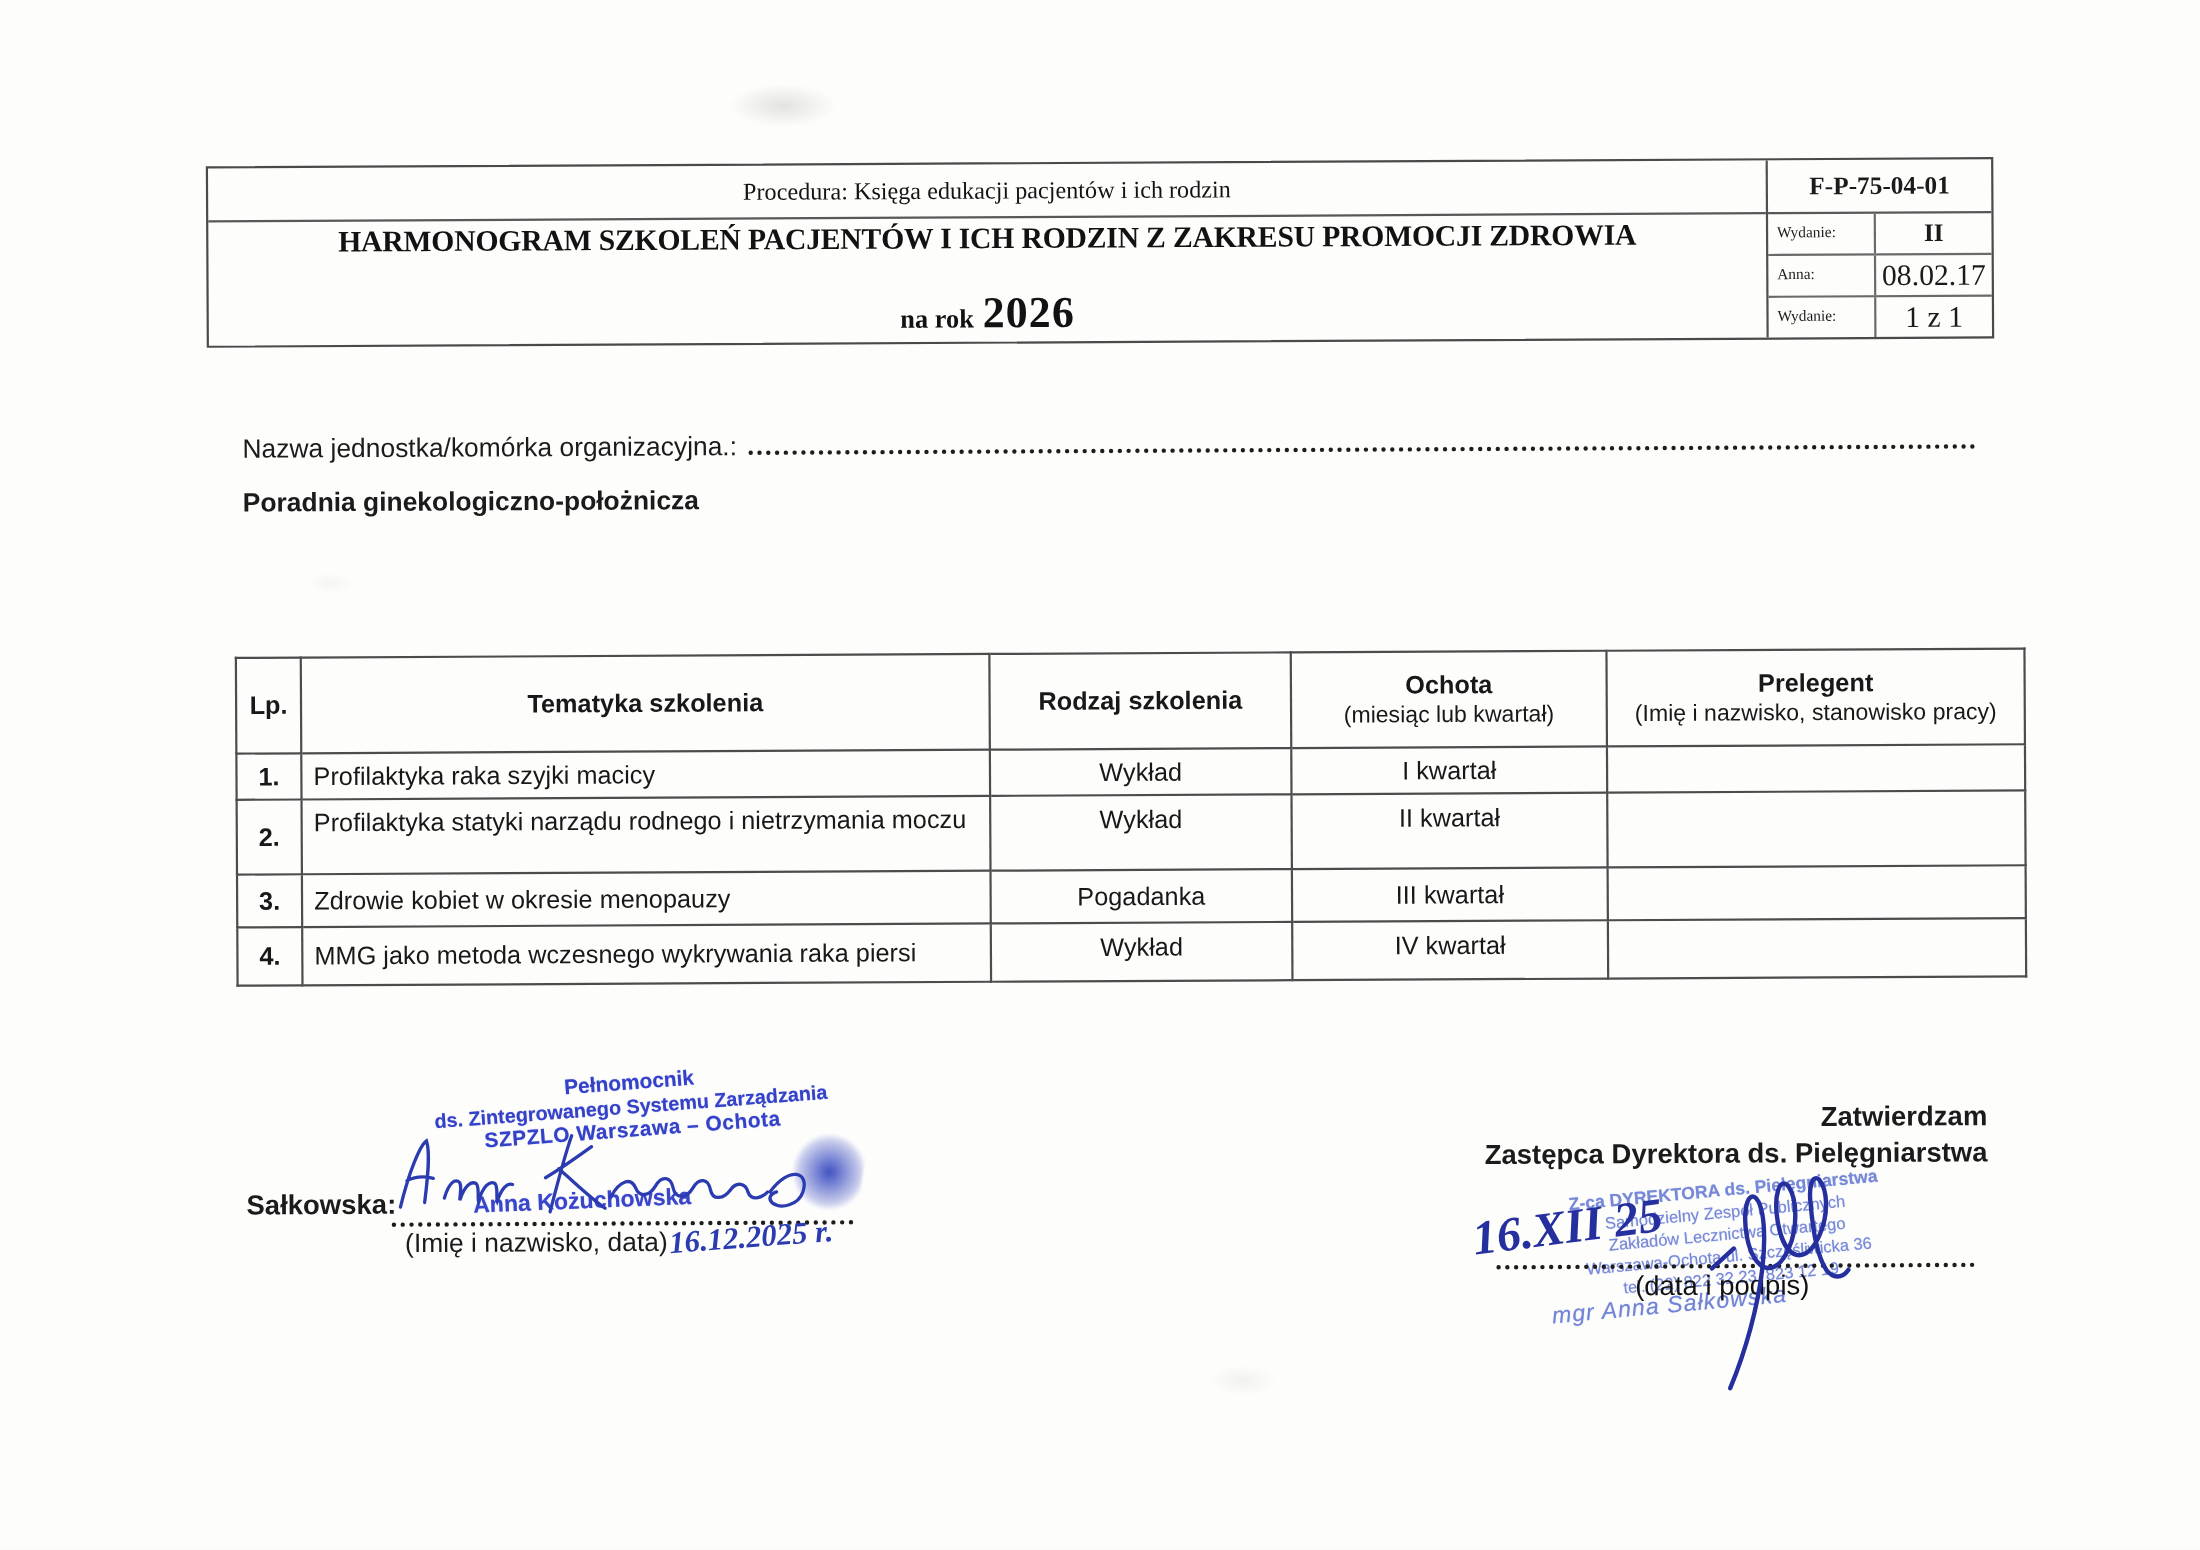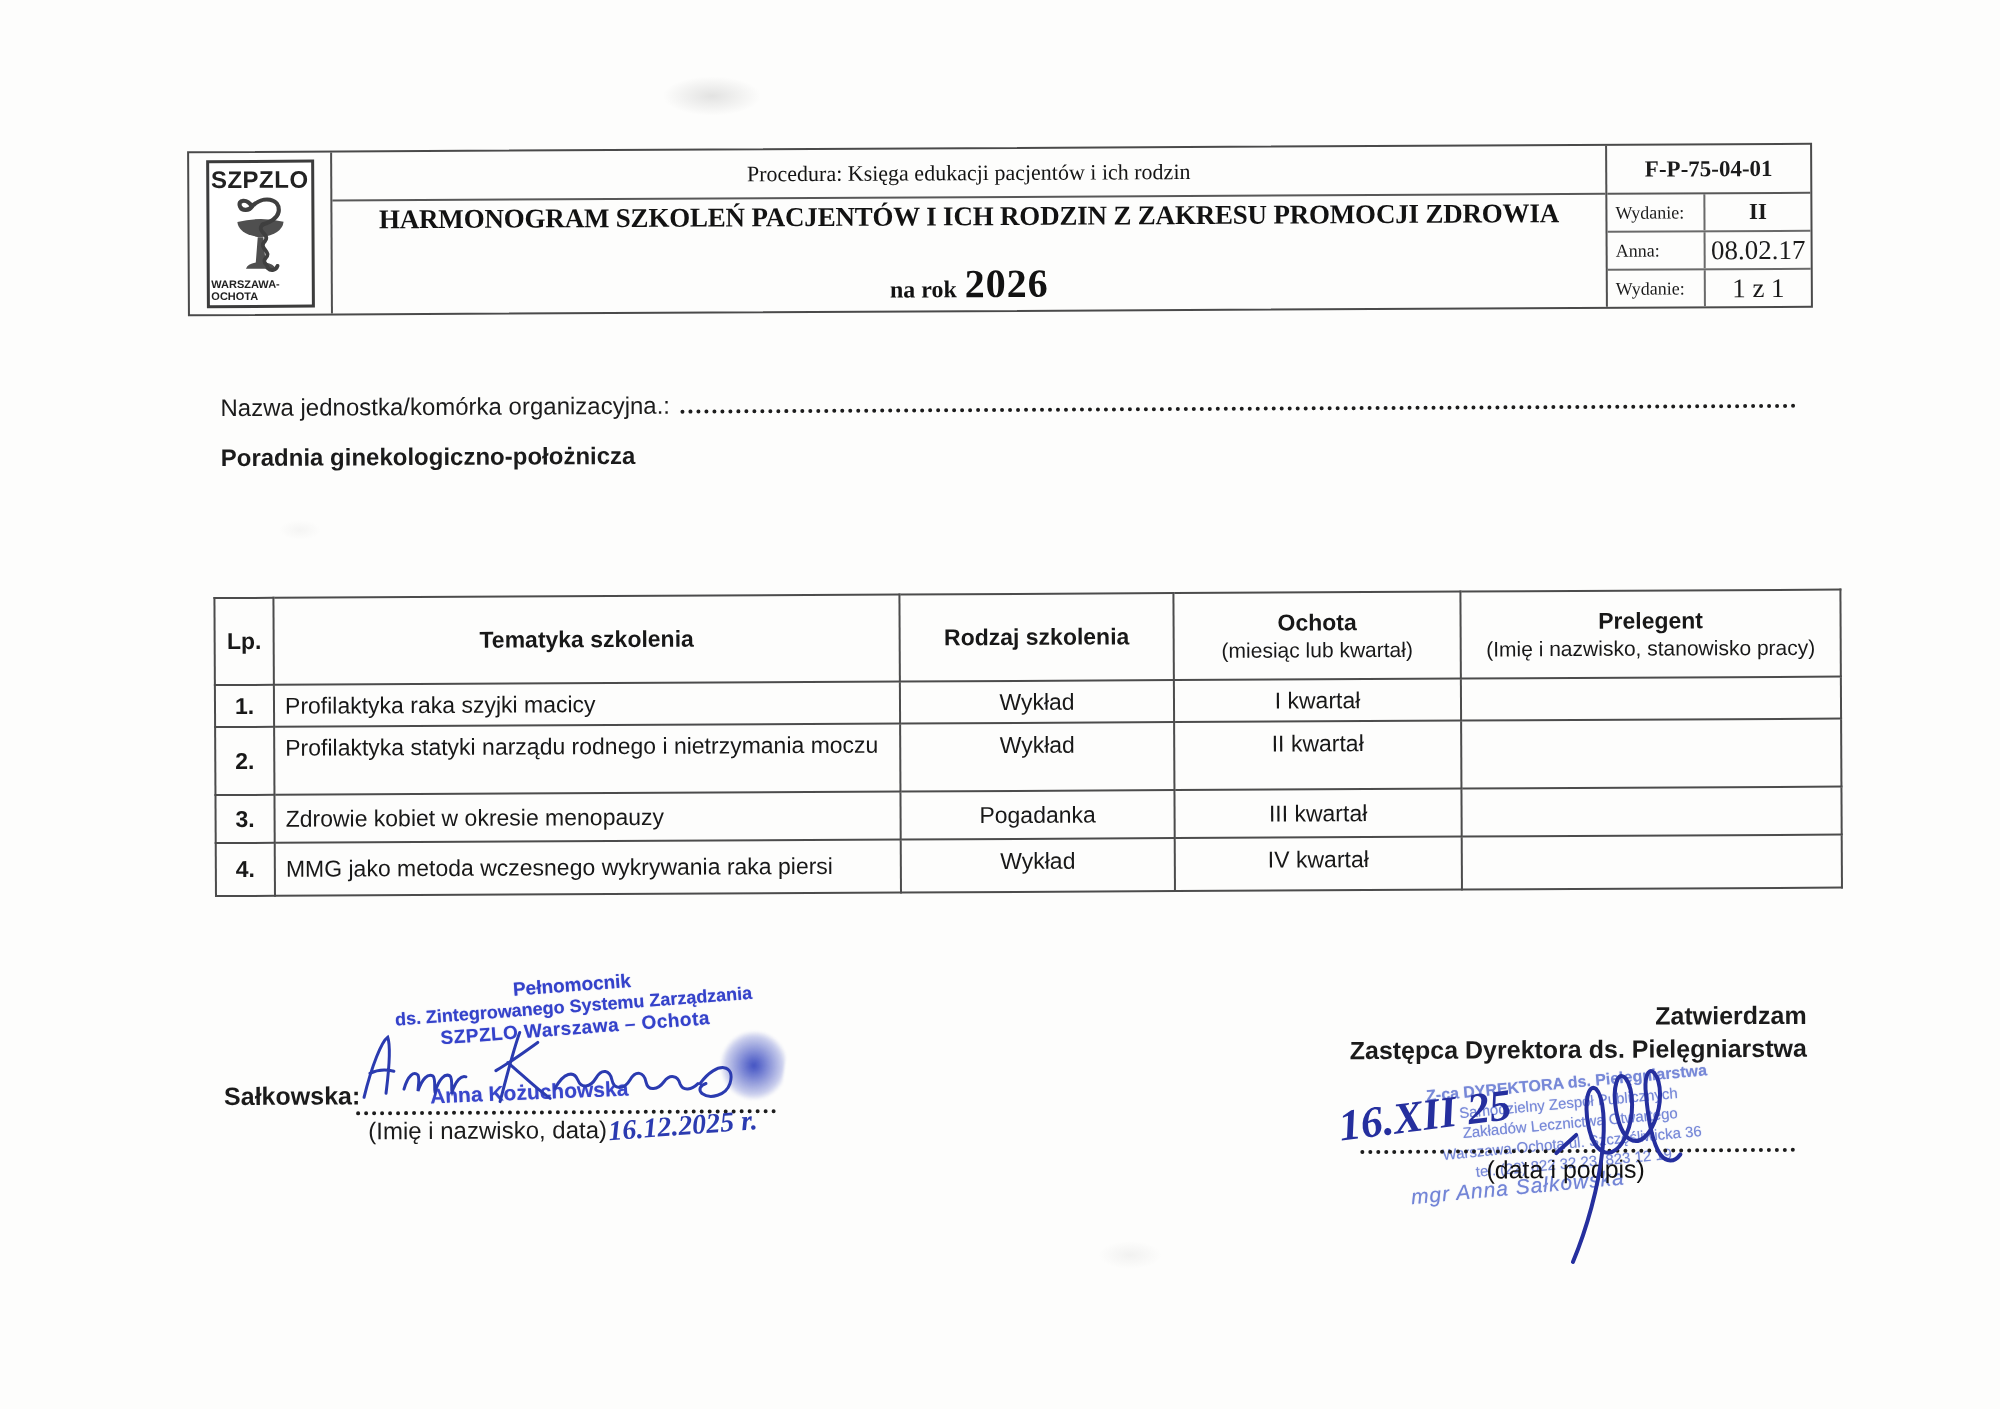--- a/index.html
+++ b/index.html
@@ -30,21 +30,21 @@
        font-size:22px;color:#141414;box-sizing:border-box;}
   .hdr-title-wrap{flex:1;display:flex;flex-direction:column;align-items:center;justify-content:center;}
   .hdr-title{font-weight:bold;font-size:27px;letter-spacing:-0.2px;white-space:nowrap;color:#121212;}
   .hdr-year-line{margin-top:4px;font-weight:bold;font-size:24px;color:#121212;display:flex;align-items:baseline;gap:8px;}
   .hdr-year-line .year{font-size:40px;letter-spacing:1px;margin-top:24px;}
   .hdr-right{width:205px;border-left:2px solid #4f4f4f;box-sizing:border-box;display:flex;flex-direction:column;}
   .hdr-code{height:49px;border-bottom:2px solid #585858;display:flex;align-items:center;justify-content:center;
        font-weight:bold;font-size:23px;box-sizing:border-box;}
   .meta-row{flex:1;display:flex;box-sizing:border-box;border-bottom:2px solid #6a6a6a;}
   .meta-row:last-child{border-bottom:none;}
-  .meta-label{width:96px;display:flex;align-items:center;padding-left:8px;font-size:18px;box-sizing:border-box;}
+  .meta-label{width:96px;display:flex;align-items:center;padding-left:8px;font-size:14px;box-sizing:border-box;}
   .meta-value{flex:1;display:flex;align-items:center;justify-content:center;font-size:27px;border-left:2px solid #6a6a6a;box-sizing:border-box;}
   .meta-value.bold{font-weight:bold;font-size:23px;text-align:right;}
 
   
   .org-line{position:absolute;left:222px;top:388px;width:1576px;display:flex;align-items:baseline;font-size:24px;}
   .org-label{white-space:nowrap;margin-right:10px;}
   .dot-fill{flex:1;border-bottom:4px dotted #1d1d1d;height:20px;}
   .org-name{position:absolute;left:222px;top:440px;font-size:24px;font-weight:bold;}
 
   
@@ -97,32 +97,20 @@
   .sign-caption{position:absolute;left:1484px;top:1158px;font-size:25px;color:#111;}
   .sig-right{position:absolute;left:1540px;top:1060px;}
 </style>
 </head>
 <body>
 
 <div class="page">
  <div class="tilt">
 
   <div class="hdr">
-    <div class="hdr-logo-cell">
-      <div class="logo-box">
-        <div class="logo-top">SZPZLO</div>
-        <svg width="82" height="96" viewBox="0 0 90 120">
-          <path d="M12,40 Q45,32 78,40 Q76,58 45,62 Q14,58 12,40 Z" fill="#4f4f4f"></path>
-          <path d="M41,62 L49,62 L52,98 Q64,100 66,107 L24,107 Q26,100 38,98 Z" fill="#4f4f4f"></path>
-          <path d="M33,18 C26,6 12,8 16,18 C19,25 29,24 33,18 C48,2 74,6 71,26 C69,36 58,40 48,44" fill="none" stroke="#3f3f3f" stroke-width="6" stroke-linecap="round"></path>
-          <path d="M48,44 C38,54 60,58 51,68 C41,78 62,82 52,92 C46,99 57,102 55,106 C60,111 67,109 69,103" fill="none" stroke="#3f3f3f" stroke-width="5.5" stroke-linecap="round"></path>
-        </svg>
-        <div class="logo-bottom">WARSZAWA-OCHOTA</div>
-      </div>
-    </div>
     <div class="hdr-center">
       <div class="hdr-proc">Procedura: Księga edukacji pacjentów i ich rodzin</div>
       <div class="hdr-title-wrap">
         <div class="hdr-title">HARMONOGRAM SZKOLEŃ PACJENTÓW I ICH RODZIN Z ZAKRESU PROMOCJI ZDROWIA</div>
         <div class="hdr-year-line">
           <span>na rok</span>
           <span class="year">2026</span>
         </div>
       </div>
     </div>

